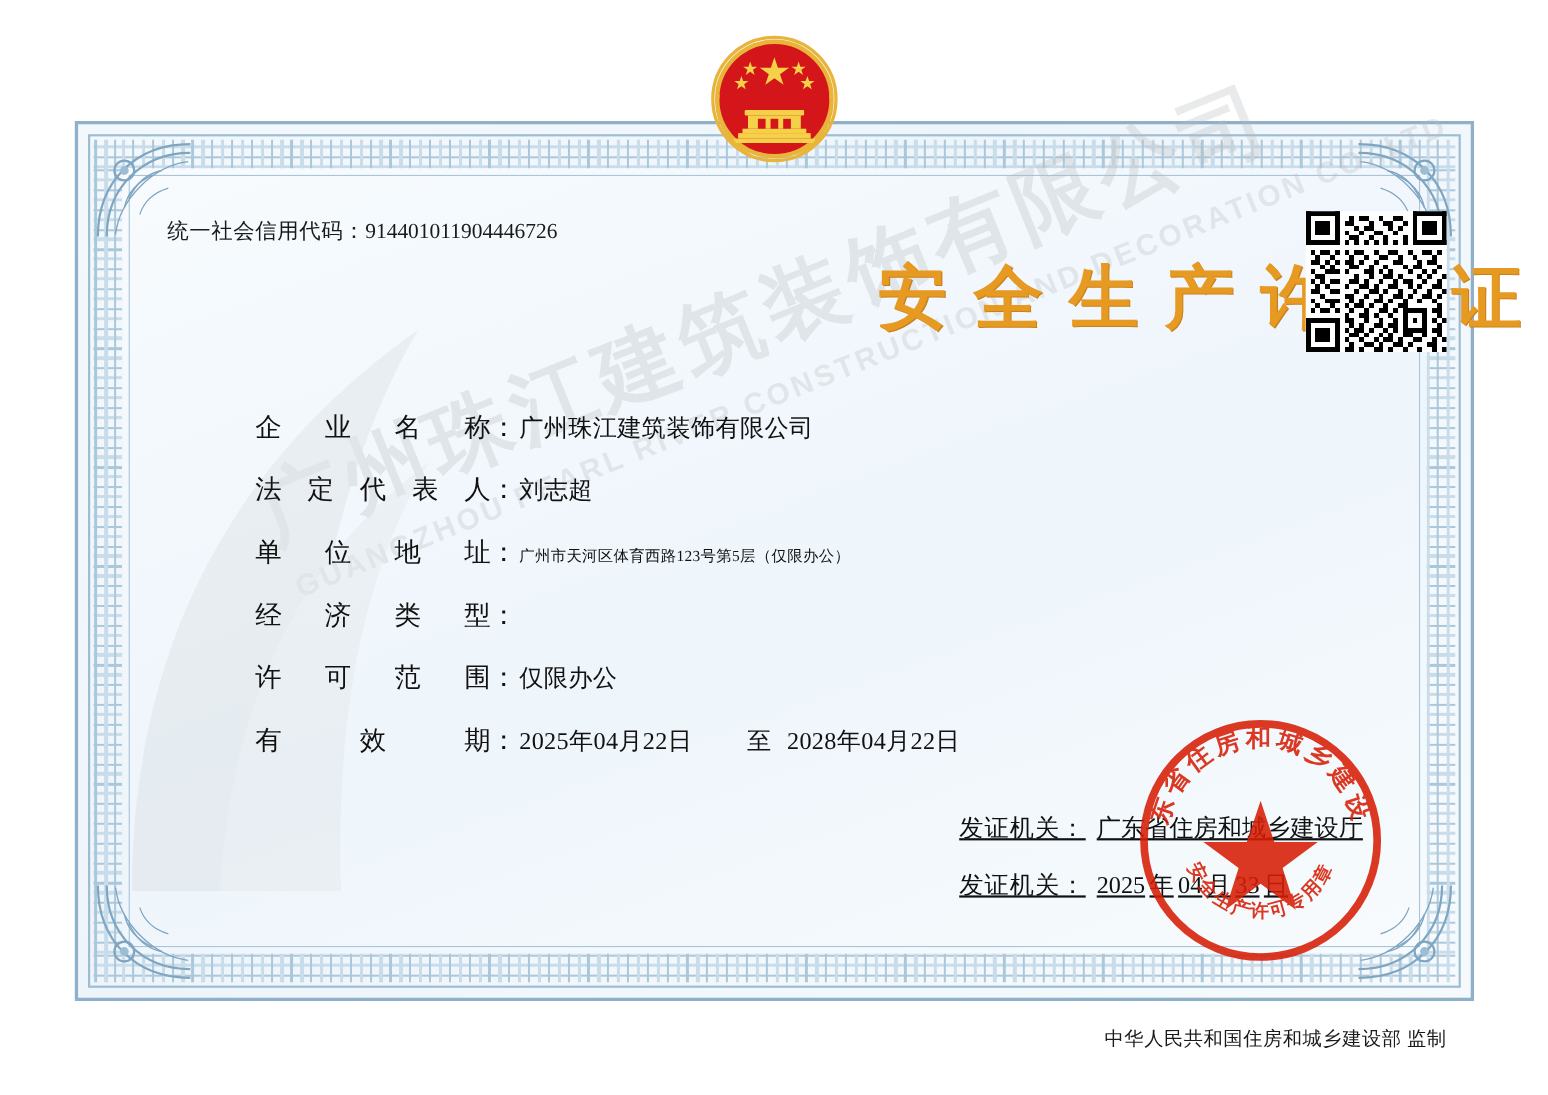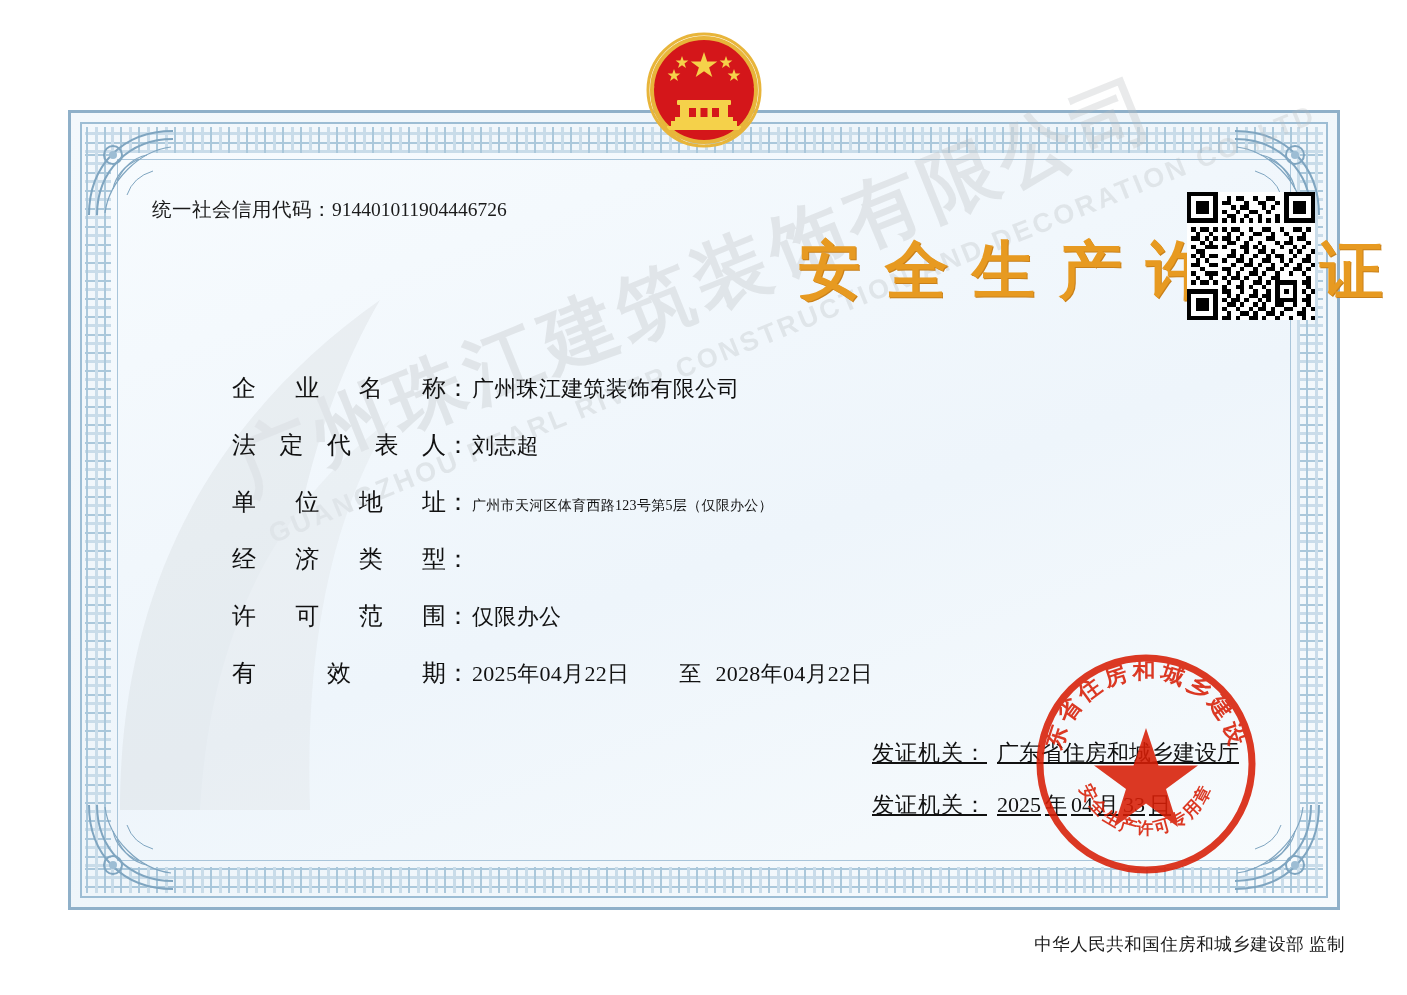--- a/index.html
+++ b/index.html
@@ -260,21 +260,21 @@
   .issuer-row .lbl { letter-spacing: 1px; }
   .issuer-row .val { margin-left: 10px; }
   .date-row .y, .date-row .m, .date-row .d { margin: 0 4px; }
 
   .footer-note {
     position: absolute;
     left: 0;
     top: 932px;
     width: 1407px;
     text-align: right;
-    padding-right: 62px;
+    padding-right: 92px;
     box-sizing: border-box;
     font-size: 17.5px;
     color: #1a1a1a;
     letter-spacing: .5px;
   }
 
   
   .qr {
     position: absolute;
     right: 92px;

